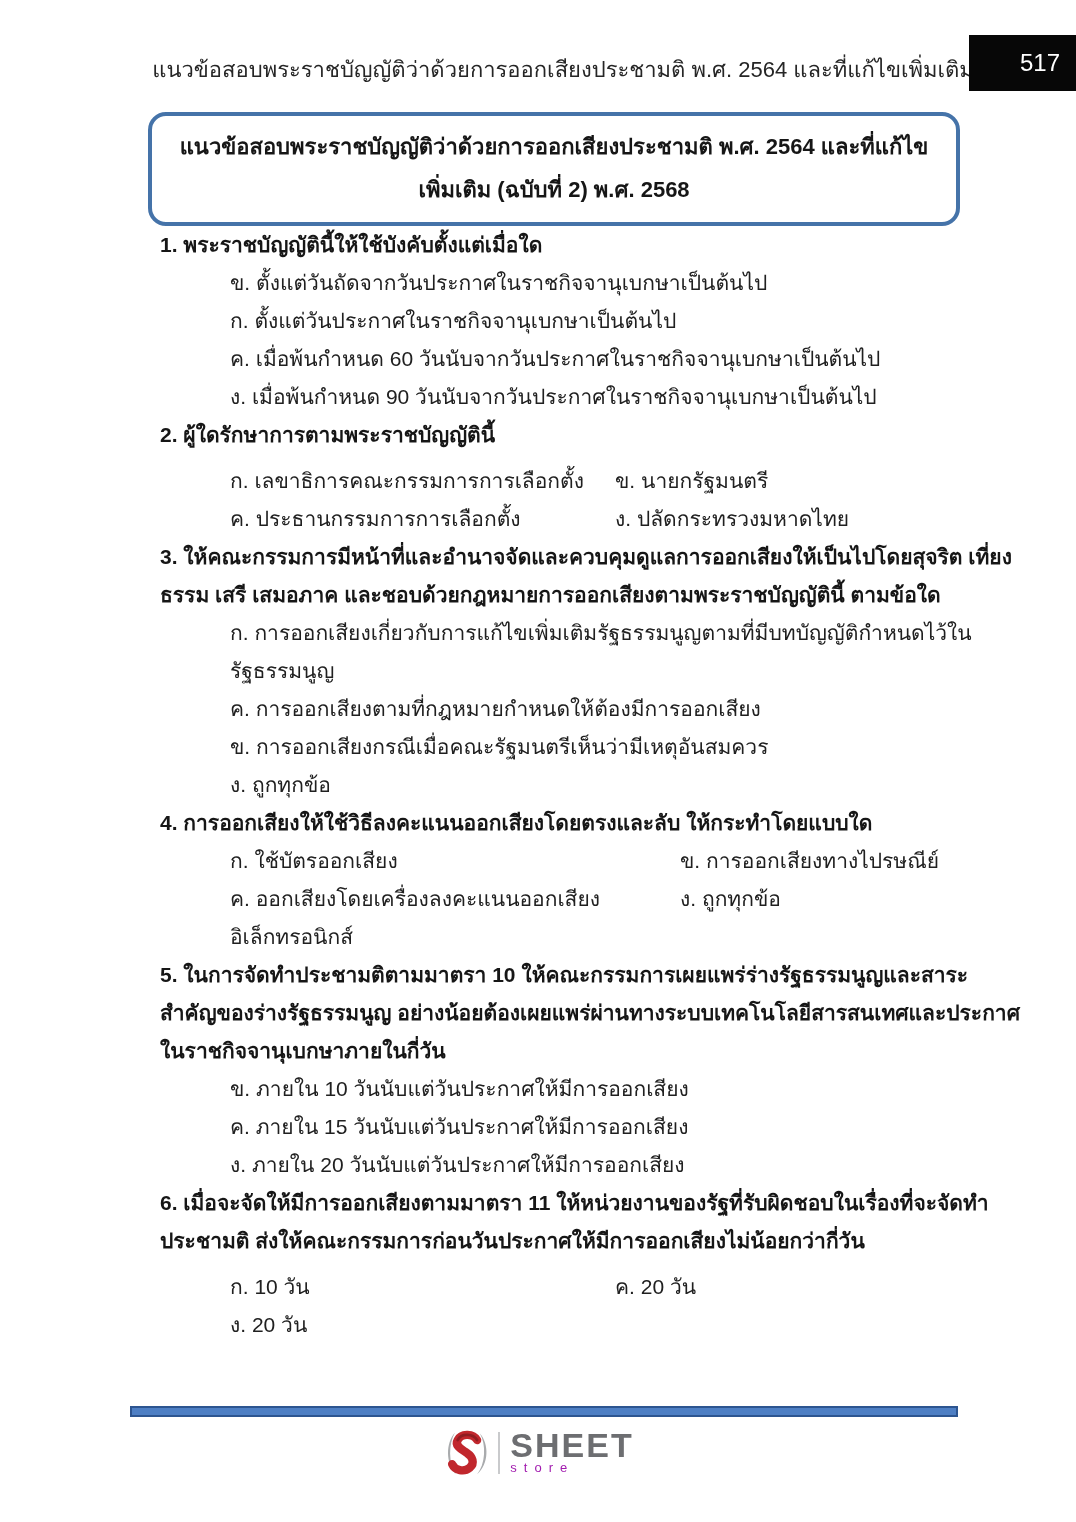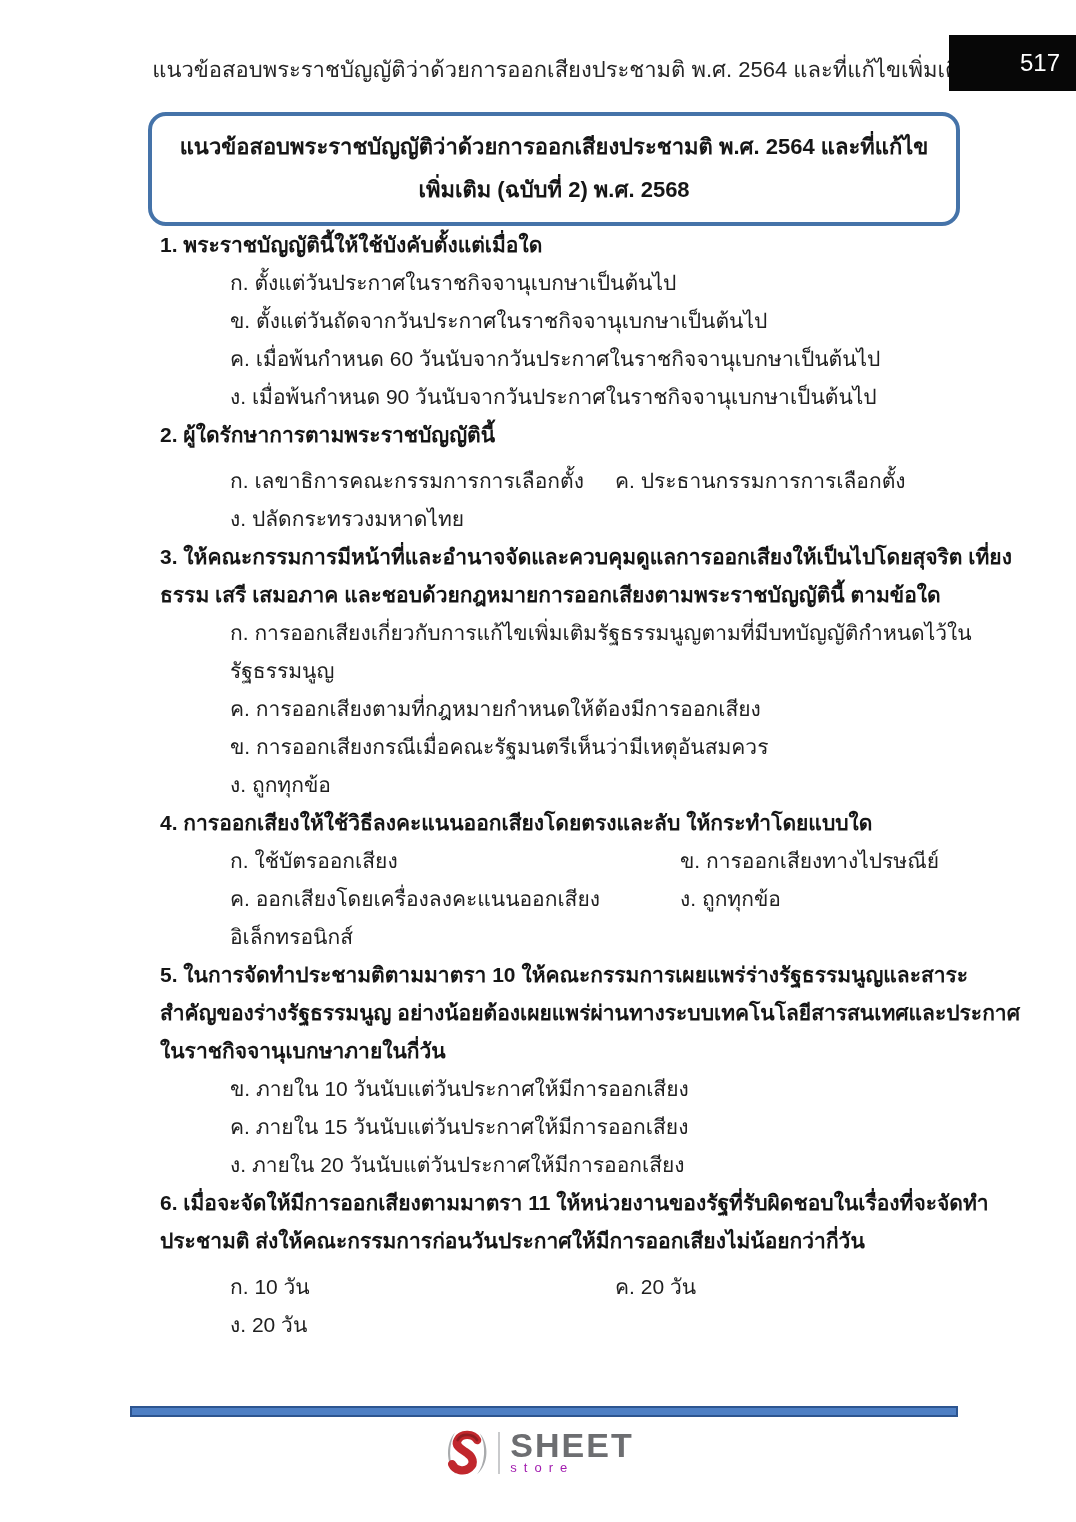--- a/index.html
+++ b/index.html
@@ -18,21 +18,21 @@
     position: absolute;
     top: 52px; left: 130px; width: 844px;
     padding-left: 22px;
     text-align: center;
     font-size: 22px;
     color: #262626;
     white-space: nowrap;
   }
   .page-num-box {
     position: absolute;
-    top: 35px; right: 0; width: 127px; height: 56px;
+    top: 35px; right: 0; width: 107px; height: 56px;
     background: #070707;
   }
   .page-num-box span {
     position: absolute;
     right: 16px; top: 0;
     line-height: 56px;
     font-size: 24px;
     color: #ffffff;
   }
   
@@ -120,31 +120,32 @@
 
   <div class="title-box">
     <div class="title-text">แนวข้อสอบพระราชบัญญัติว่าด้วยการออกเสียงประชามติ พ.ศ. 2564 และที่แก้ไขเพิ่มเติม (ฉบับที่ 2) พ.ศ. 2568</div>
   </div>
 
   <div class="content">
 
     <section>
       <div class="q-text">1. พระราชบัญญัตินี้ให้ใช้บังคับตั้งแต่เมื่อใด</div>
       <div class="opts">
+        <div class="opt">ข. ตั้งแต่วันถัดจากวันประกาศในราชกิจจานุเบกษาเป็นต้นไป</div>
         <div class="opt">ก. ตั้งแต่วันประกาศในราชกิจจานุเบกษาเป็นต้นไป</div>
-        <div class="opt">ข. ตั้งแต่วันถัดจากวันประกาศในราชกิจจานุเบกษาเป็นต้นไป</div>
         <div class="opt">ค. เมื่อพ้นกำหนด 60 วันนับจากวันประกาศในราชกิจจานุเบกษาเป็นต้นไป</div>
         <div class="opt">ง. เมื่อพ้นกำหนด 90 วันนับจากวันประกาศในราชกิจจานุเบกษาเป็นต้นไป</div>
       </div>
     </section>
 
     <section>
       <div class="q-text">2. ผู้ใดรักษาการตามพระราชบัญญัตินี้</div>
       <div class="opts grid-2">
         <div class="opt">ก. เลขาธิการคณะกรรมการการเลือกตั้ง</div>
+        <div class="opt">ข. นายกรัฐมนตรี</div>
         <div class="opt">ค. ประธานกรรมการการเลือกตั้ง</div>
         <div class="opt">ง. ปลัดกระทรวงมหาดไทย</div>
       </div>
     </section>
 
     <section>
       <div class="q-text">3. ให้คณะกรรมการมีหน้าที่และอำนาจจัดและควบคุมดูแลการออกเสียงให้เป็นไปโดยสุจริต เที่ยงธรรม เสรี เสมอภาค และชอบด้วยกฎหมายการออกเสียงตามพระราชบัญญัตินี้ ตามข้อใด</div>
       <div class="opts">
         <div class="opt">ก. การออกเสียงเกี่ยวกับการแก้ไขเพิ่มเติมรัฐธรรมนูญตามที่มีบทบัญญัติกำหนดไว้ในรัฐธรรมนูญ</div>
         <div class="opt">ค. การออกเสียงตามที่กฎหมายกำหนดให้ต้องมีการออกเสียง</div>

